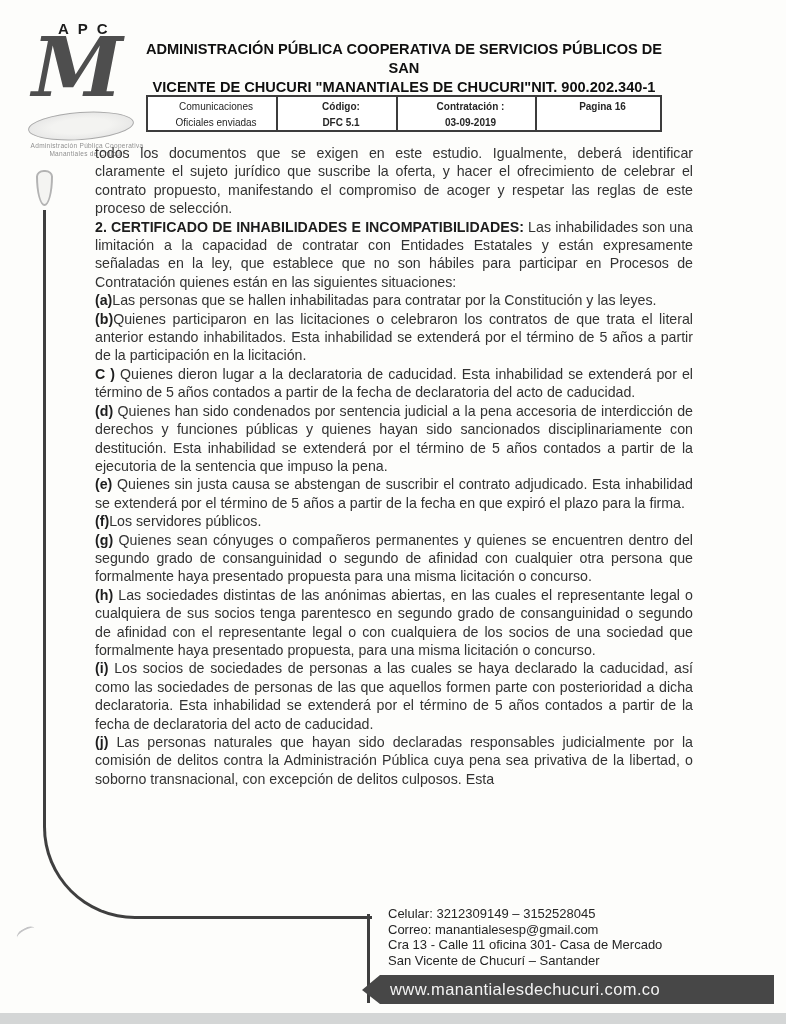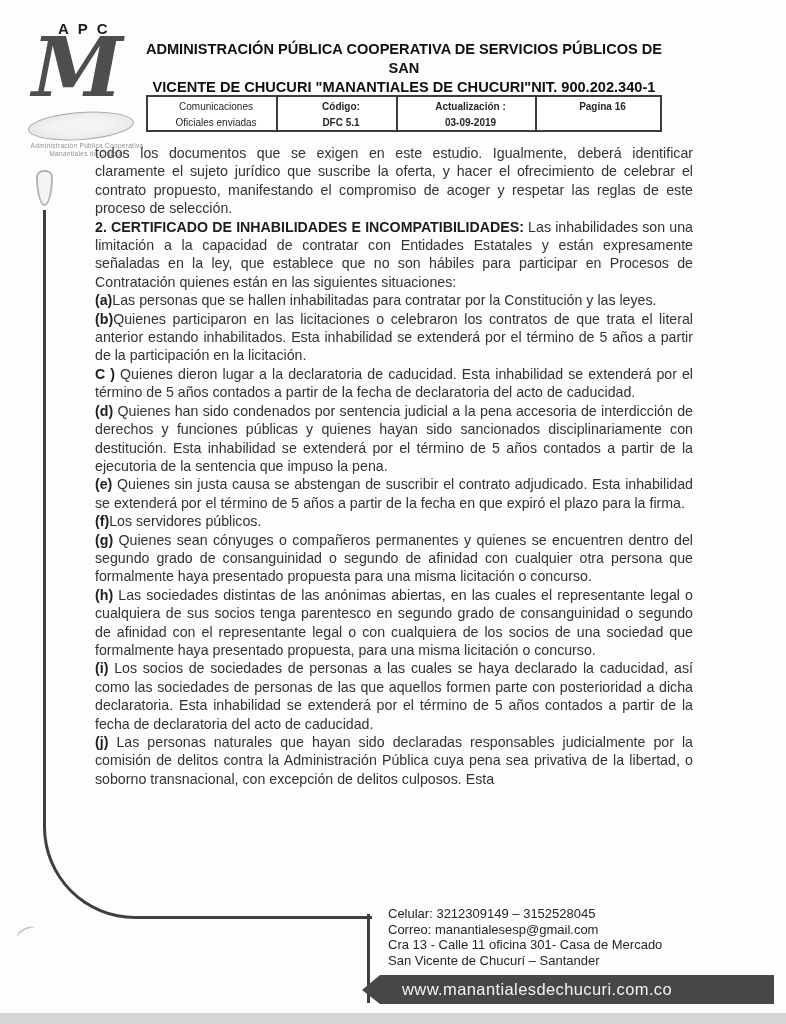--- a/index.html
+++ b/index.html
@@ -68,21 +68,21 @@
   
   .footer-text{
     position:absolute;left:388px;top:906px;width:340px;
     font-size:13px;line-height:15.6px;color:#252525;
   }
   .banner{
     position:absolute;left:362px;top:975px;width:412px;height:29px;
     background:#474747;
     clip-path:polygon(0 52%,18px 0,100% 0,100% 100%,18px 100%);
   }
-  .banner-text{margin-left:40px;color:#f3f3f3;font-size:16.5px;line-height:29px;letter-spacing:0.4px;}
+  .banner-text{margin-left:28px;color:#f3f3f3;font-size:16.5px;line-height:29px;letter-spacing:0.4px;}
 </style>
 </head>
 <body>
 
 <div class="page">
 
   <div class="logo">
     <div class="logo-apc">APC</div>
     <div class="logo-m">M</div>
     <div class="logo-wave"></div>
@@ -101,21 +101,21 @@
   <div class="header-table">
     <div class="cell c1">
       <div>Comunicaciones</div>
       <div>Oficiales enviadas</div>
     </div>
     <div class="cell c2">
       <div>Código:</div>
       <div>DFC 5.1</div>
     </div>
     <div class="cell c3">
-      <div>Actualización :</div>
+      <div>Contratación :</div>
       <div>03-09-2019</div>
     </div>
     <div class="cell c4">Pagina 16</div>
   </div>
 
   <div class="left-line"></div>
   <div class="line-stub"></div>
   <div class="squiggle"></div>
 
   <div class="body-text">

